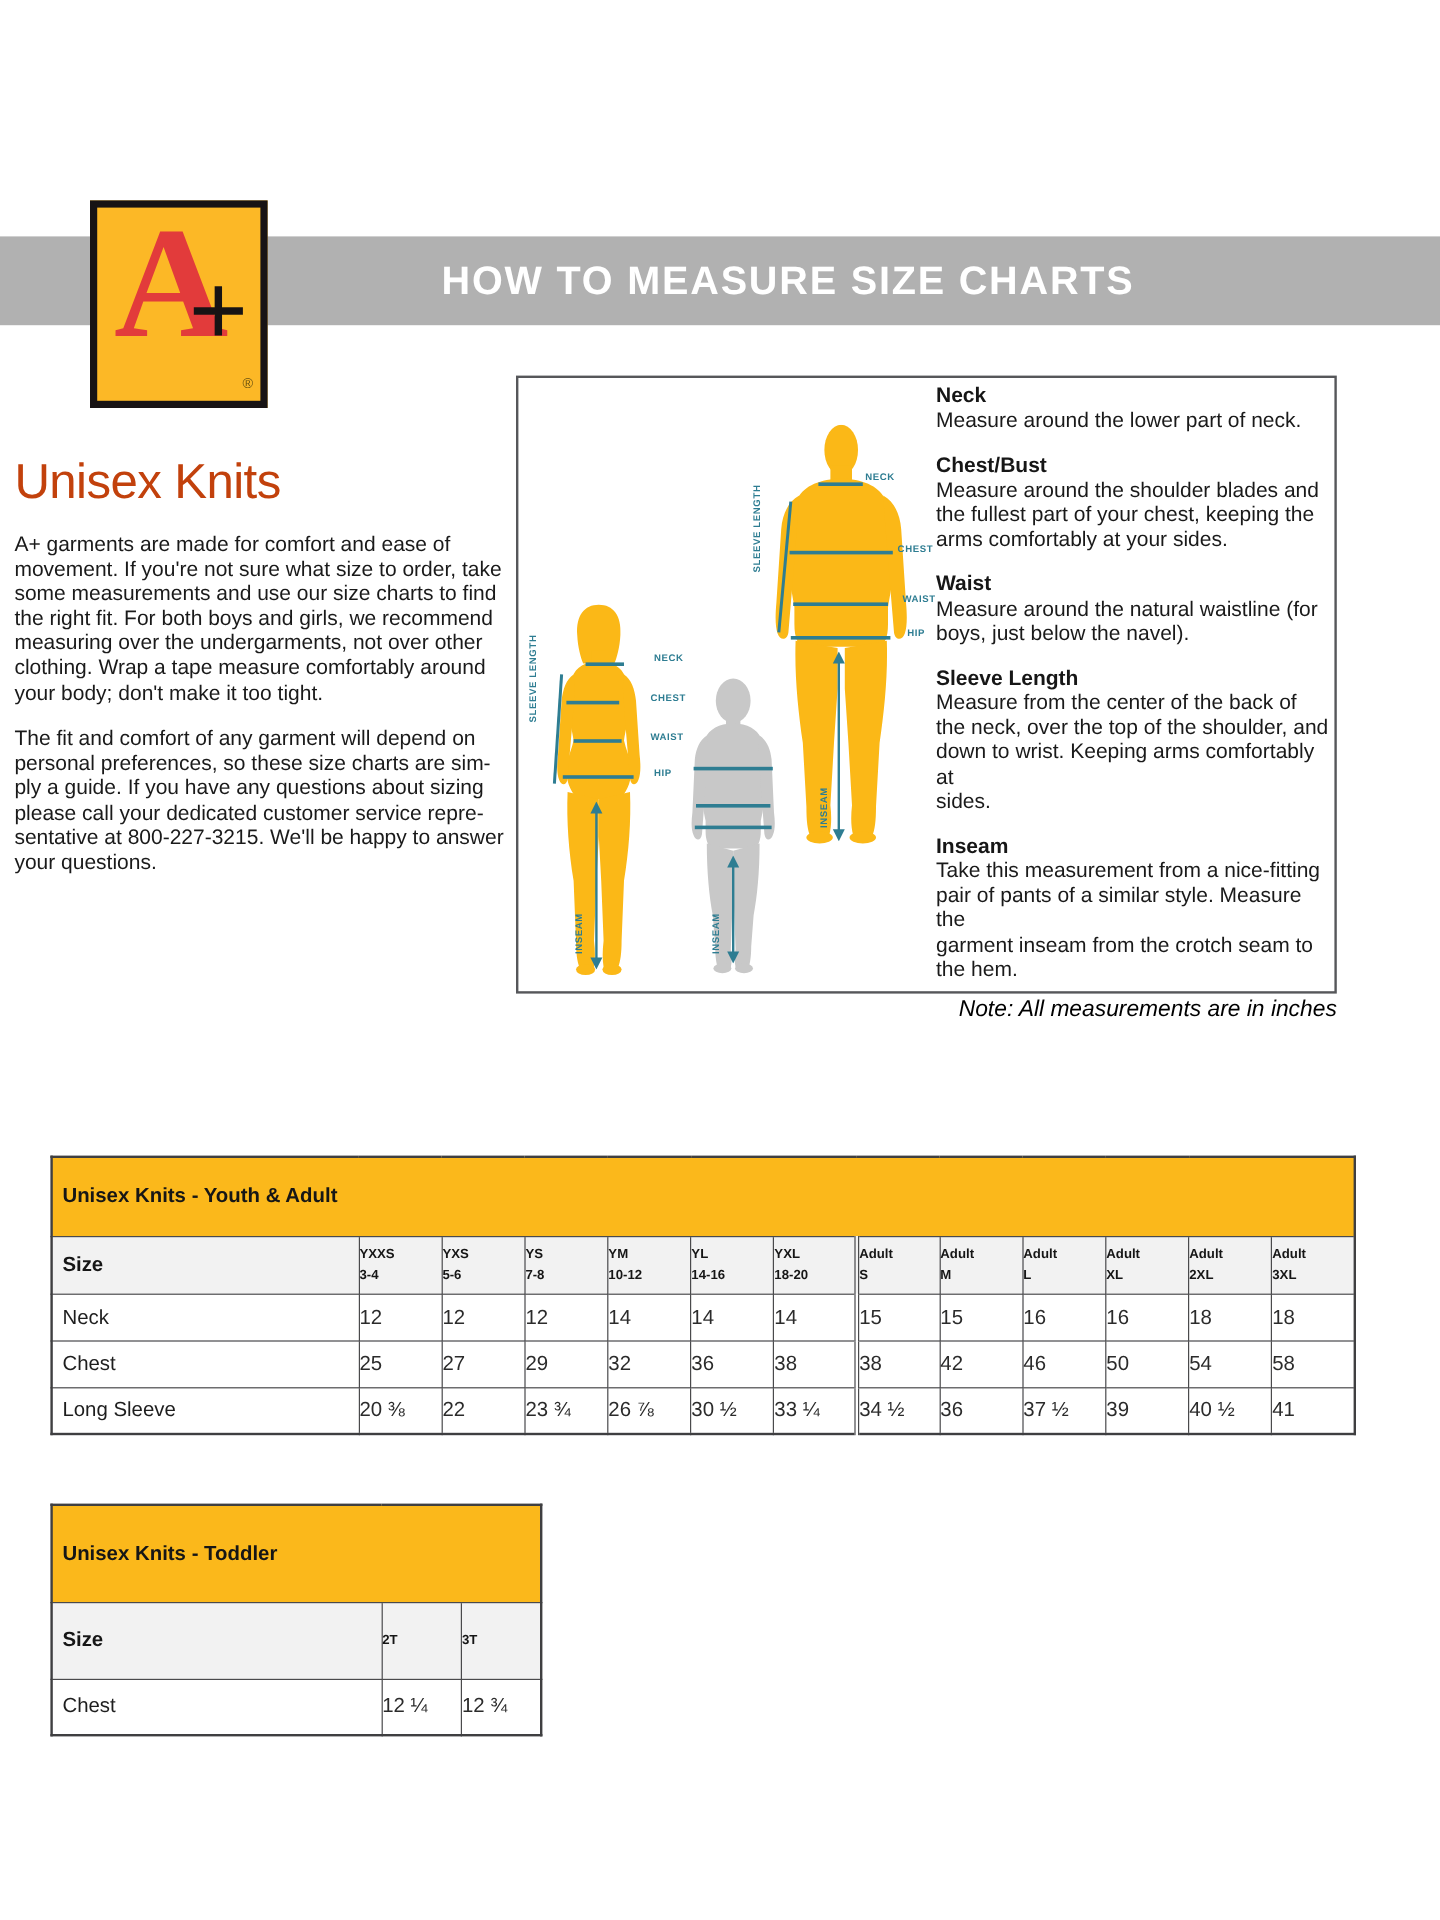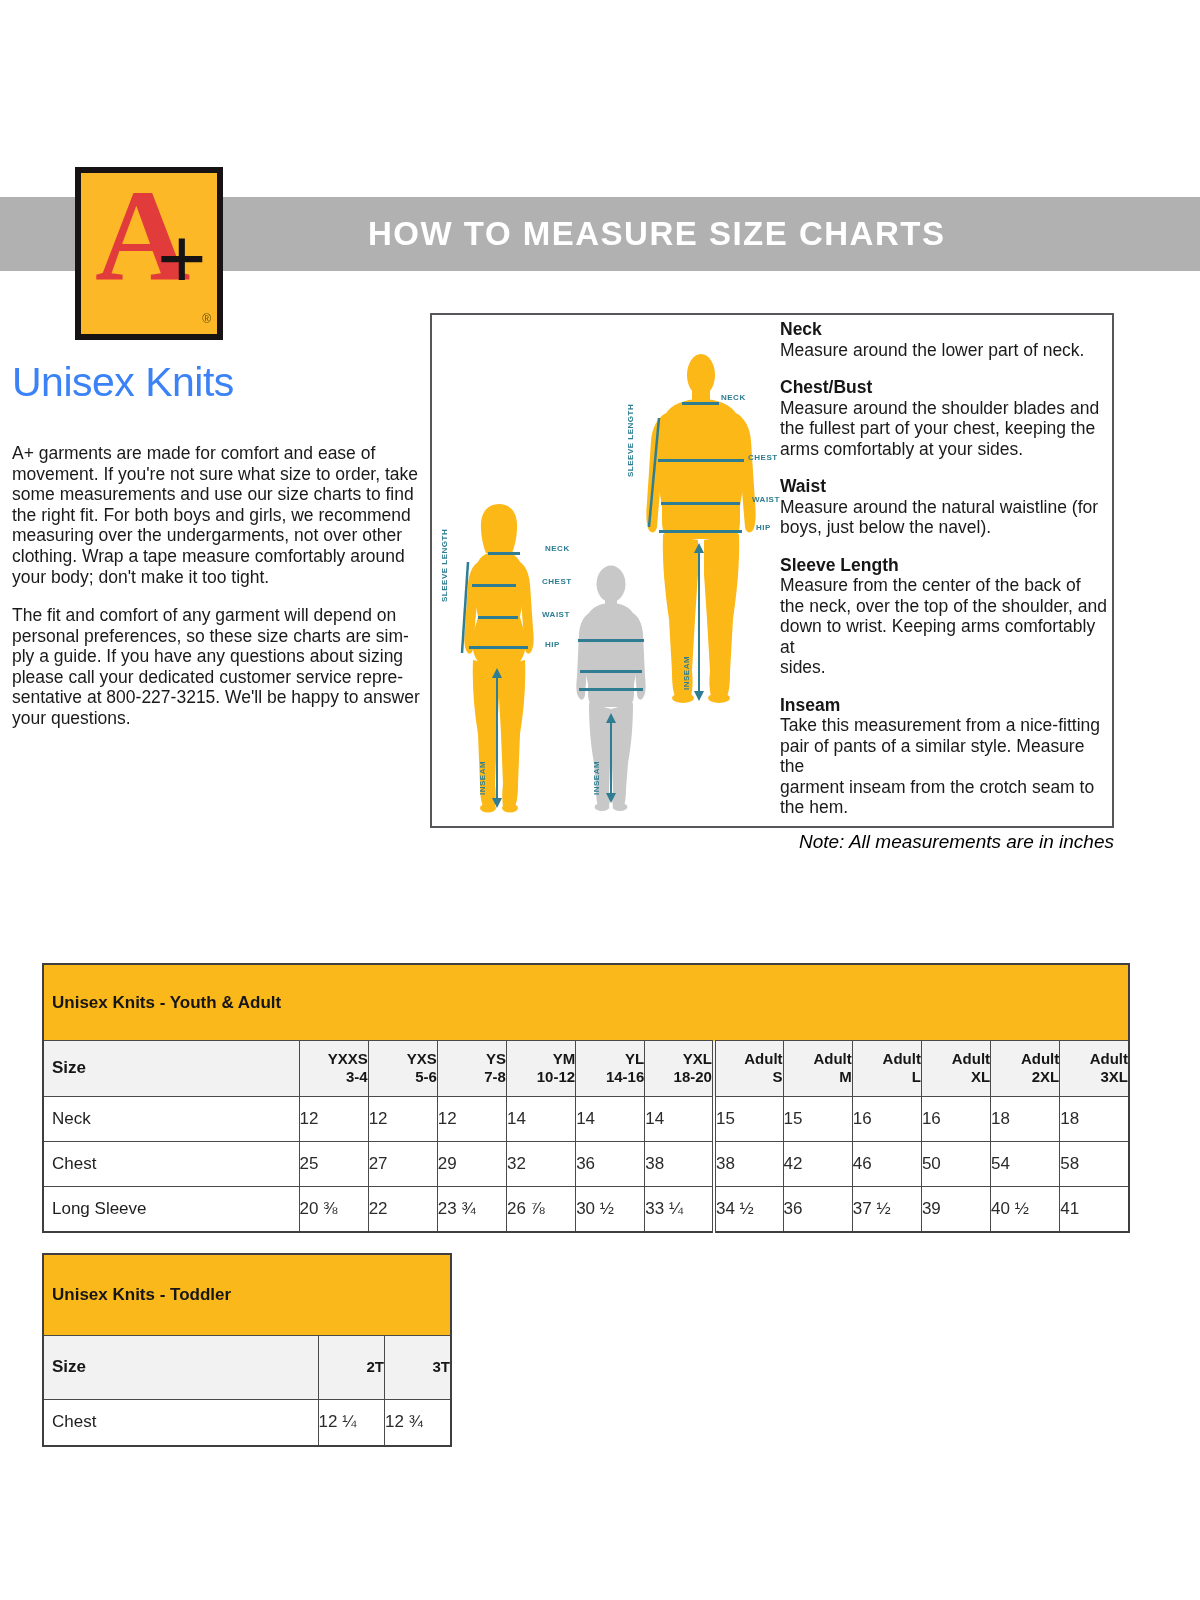--- a/index.html
+++ b/index.html
@@ -14,22 +14,22 @@
   
   .logo{position:absolute;left:75px;top:167px;width:148px;height:173px;background:#fcb826;
         border:6px solid #171314;box-sizing:border-box;}
   .logo .a{position:absolute;left:14px;top:-14px;font-family:"Liberation Serif",serif;
         font-size:132px;font-weight:bold;color:#e23b3b;}
   .logo .plus{position:absolute;right:10px;top:36px;font-family:"Liberation Serif",serif;
         font-size:88px;font-weight:bold;color:#171314;}
   .logo .reg{position:absolute;right:6px;bottom:8px;font-size:12px;color:#6b5310;}
 
   
-  .page-title{position:absolute;left:12px;top:359px;font-size:41px;font-weight:400;
-        color:#3b82f6;letter-spacing:-0.5px;}
+  .page-title{position:absolute;left:12px;top:378px;font-size:41px;font-weight:400;
+        color:#c2410c;letter-spacing:-0.5px;}
   .intro-p{position:absolute;left:12px;width:430px;font-size:17.5px;line-height:20.6px;
         white-space:pre-line;color:#1a1a1a;}
   .p1{top:443px;}
   .p2{top:605px;}
 
   
   .diagram-box{position:absolute;left:430px;top:313px;width:684px;height:515px;
         border:2px solid #56575a;box-sizing:border-box;background:#fff;}
   .fig{position:absolute;}
   .tealline{position:absolute;height:3px;background:#2e7d92;}
@@ -40,29 +40,29 @@
   .instructions{position:absolute;left:348px;top:4px;width:330px;}
   .instr{margin-bottom:17px;}
   .instr h3{margin:0;font-size:17.5px;line-height:20.5px;font-weight:bold;color:#161616;}
   .instr .body{font-size:17.5px;line-height:20.5px;white-space:pre-line;color:#1a1a1a;}
 
   .note{position:absolute;left:430px;top:831px;width:684px;text-align:right;
         font-style:italic;font-size:19px;color:#000000;}
 
   
   .tbl-wrap{position:absolute;box-sizing:border-box;}
-  .yw{left:42px;top:963px;width:1088px;height:270px;}
+  .yw{left:42px;top:963px;width:1088px;height:230px;}
   .tw{left:42px;top:1253px;width:410px;height:194px;}
   table{border-collapse:collapse;table-layout:fixed;width:100%;height:100%;
         font-family:"Liberation Sans",sans-serif;}
   td,th{border:1.5px solid #4a4a4c;padding:0;box-sizing:border-box;background:#fff;}
   tr.title-row td{background:#fbb81b;font-weight:bold;font-size:17px;color:#161616;
         text-align:left;padding-left:8px;}
-  tr.size-row th{background:#f2f2f2;font-size:15px;line-height:18px;font-weight:bold;
-        color:#161616;text-align:right;vertical-align:middle;}
+  tr.size-row th{background:#f2f2f2;font-size:11px;line-height:18px;font-weight:bold;
+        color:#161616;text-align:left;vertical-align:middle;}
   tr.size-row th.rowhead{text-align:left;padding-left:8px;font-size:17px;}
   td.val{font-size:17px;color:#2b2b2b;text-align:left;vertical-align:middle;}
   td.rowlab{font-size:17px;color:#1e1e1e;text-align:left;padding-left:8px;vertical-align:middle;}
   .sep{border-left:4px double #4a4a4c;}
   .outer{border:2.5px solid #3f3f41;}
 </style>
 </head>
 <body>
 
 <div class="page">

